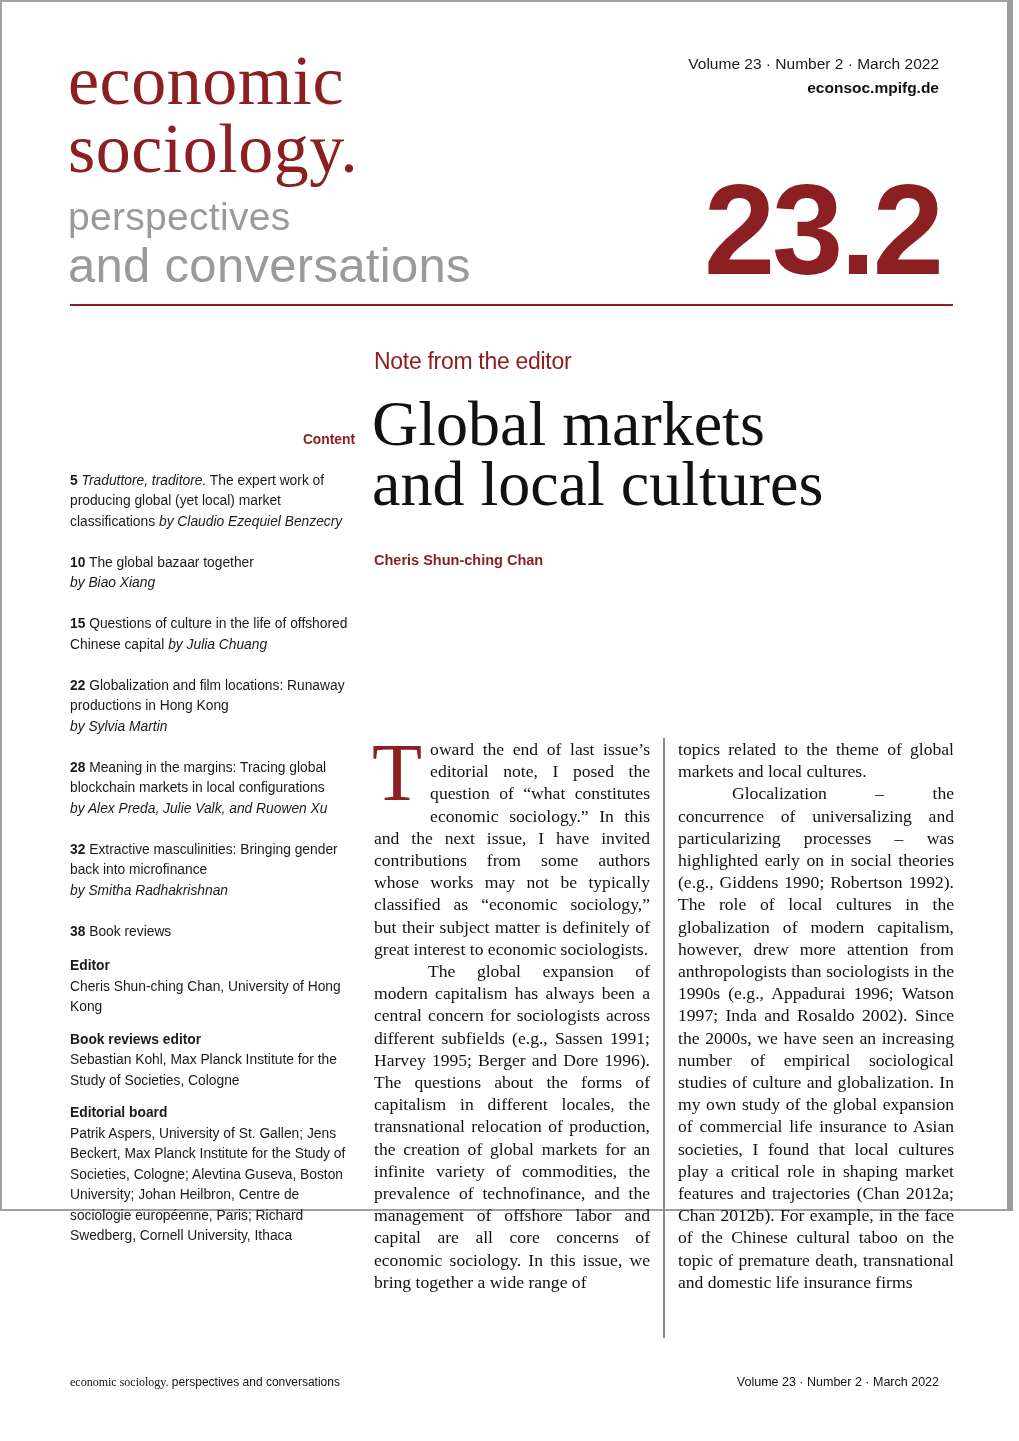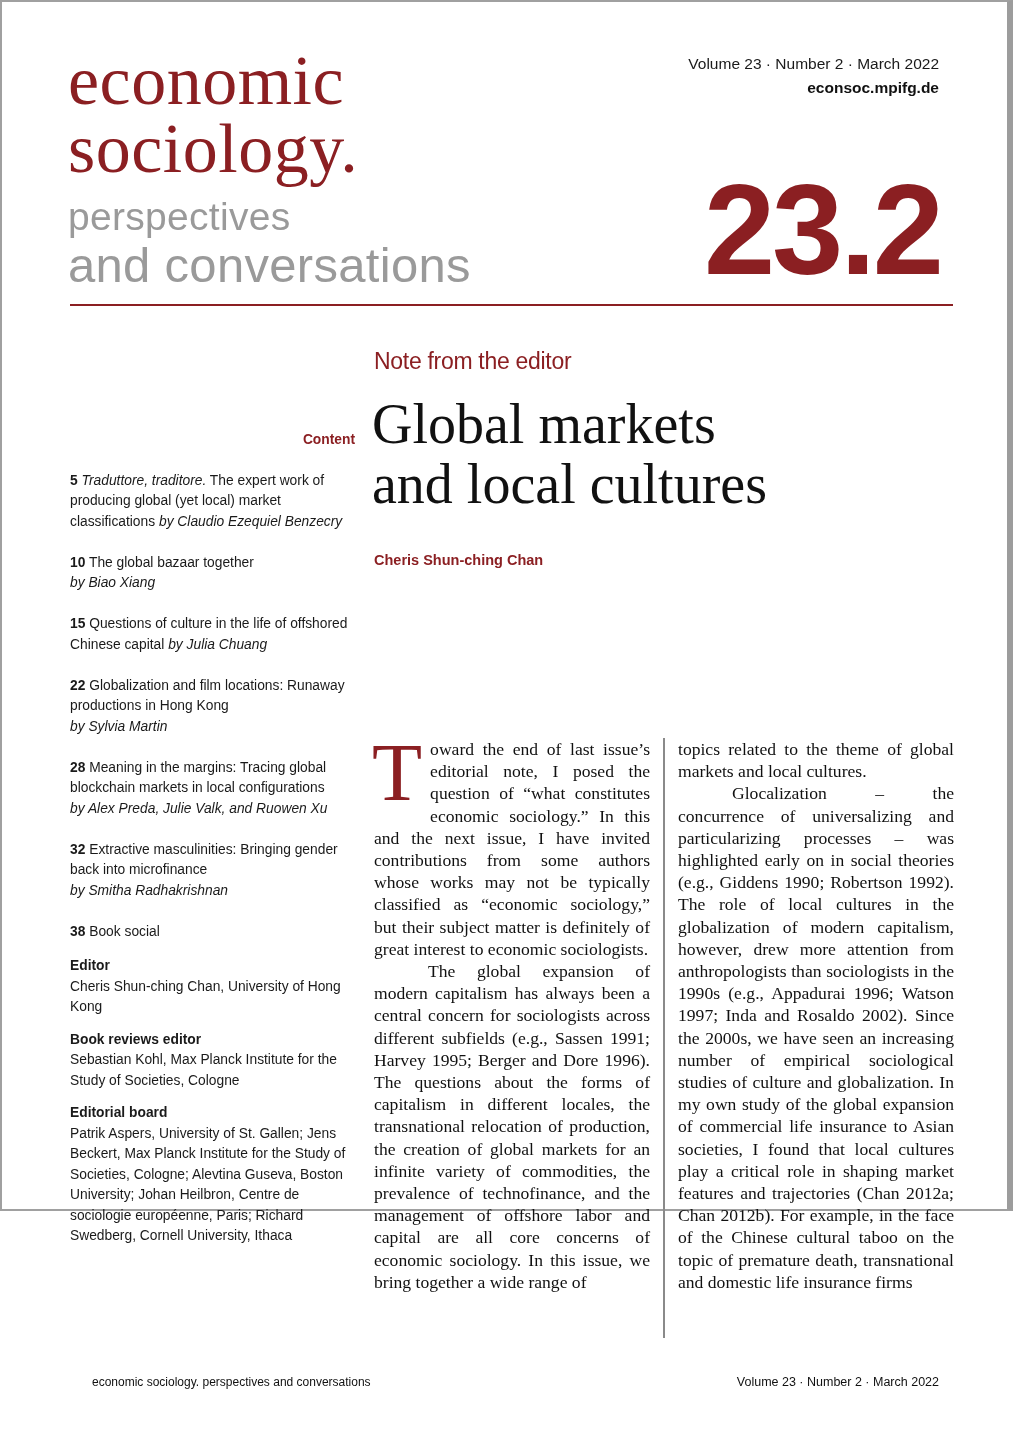--- a/index.html
+++ b/index.html
@@ -22,21 +22,21 @@
   .mast-conv { left: 66px; top: 240px; font-size: 49px; line-height: 46px; color: #9a9a9a; letter-spacing: 0.3px; }
 
   .vol-line { right: 68px; top: 53px; font-size: 15.5px; color: #1a1a1a; text-align: right; }
   .site-line { right: 68px; top: 77px; font-size: 15.5px; font-weight: bold; color: #111; text-align: right; }
   .issue-big { right: 66px; top: 168px; font-size: 128px; line-height: 120px; font-weight: bold; letter-spacing: -3px; }
 
   .rule { left: 68px; top: 302px; width: 883px; height: 2px; background: #8b1f22; }
 
   
   .kicker { left: 372px; top: 346px; font-size: 23px; font-weight: 300; letter-spacing: -0.3px; }
-  .title { left: 370px; top: 392px; font-size: 56px; line-height: 60px; color: #111; }
+  .title { left: 370px; top: 392px; font-size: 64px; line-height: 60px; color: #111; }
   .author { left: 372px; top: 550px; font-size: 14.5px; font-weight: bold; }
 
   
   .sidebar { left: 68px; top: 428px; width: 285px; font-size: 13.8px; line-height: 20.5px; color: #1a1a1a; }
   .sidebar .content-head { font-weight: bold; margin-bottom: 20px; text-align: right; }
   .toc-item { margin-bottom: 20.5px; }
   .toc-item .num { font-weight: bold; }
   .toc-item i { font-style: italic; }
   .side-section { margin-bottom: 12px; }
   .side-section .head { font-weight: bold; }
@@ -45,21 +45,21 @@
   .col { top: 736px; width: 276px; font-size: 17.6px; line-height: 22.2px; color: #111; text-align: justify; hyphens: manual; }
   .col1 { left: 372px; }
   .col2 { left: 676px; }
   .col p { margin: 0; }
   .col p.indent { text-indent: 54px; }
   .dropcap { float: left; font-size: 82px; line-height: 66px; margin: 2px 8px 0 -2px; }
   .col-divider { left: 661px; top: 736px; width: 2px; height: 600px; background: #8a8a8a; }
 
   
   .foot-left { left: 68px; top: 1373px; font-size: 12px; color: #111; }
-  .foot-left .brand { font-family: Liberation Sans, sans-serif; margin-left: 22px; }
+  .foot-left .brand { font-family: Liberation Serif, serif; }
   .foot-right { right: 68px; top: 1373px; font-size: 12.5px; color: #111; }
 </style>
 </head>
 <body>
 
 <div class="page">
 
   <div class="abs serif red mast-econ">economic</div>
   <div class="abs serif red mast-soc">sociology.</div>
   <div class="abs sans mast-persp">perspectives</div>
@@ -111,21 +111,21 @@
     </div>
 
     <div class="toc-item">
       <span class="num">32</span>
       <span>Extractive masculinities: Bringing gender back into microfinance</span><br>
       <i>by Smitha Radhakrishnan</i>
     </div>
 
     <div class="toc-item" style="margin-bottom:14px;">
       <span class="num">38</span>
-      <span>Book social</span>
+      <span>Book reviews</span>
     </div>
 
     <div class="side-section">
       <div class="head">Editor</div>
       <div>Cheris Shun-ching Chan, University of Hong Kong</div>
     </div>
 
     <div class="side-section">
       <div class="head">Book reviews editor</div>
       <div>Sebastian Kohl, Max Planck Institute for the Study of Societies, Cologne</div>

